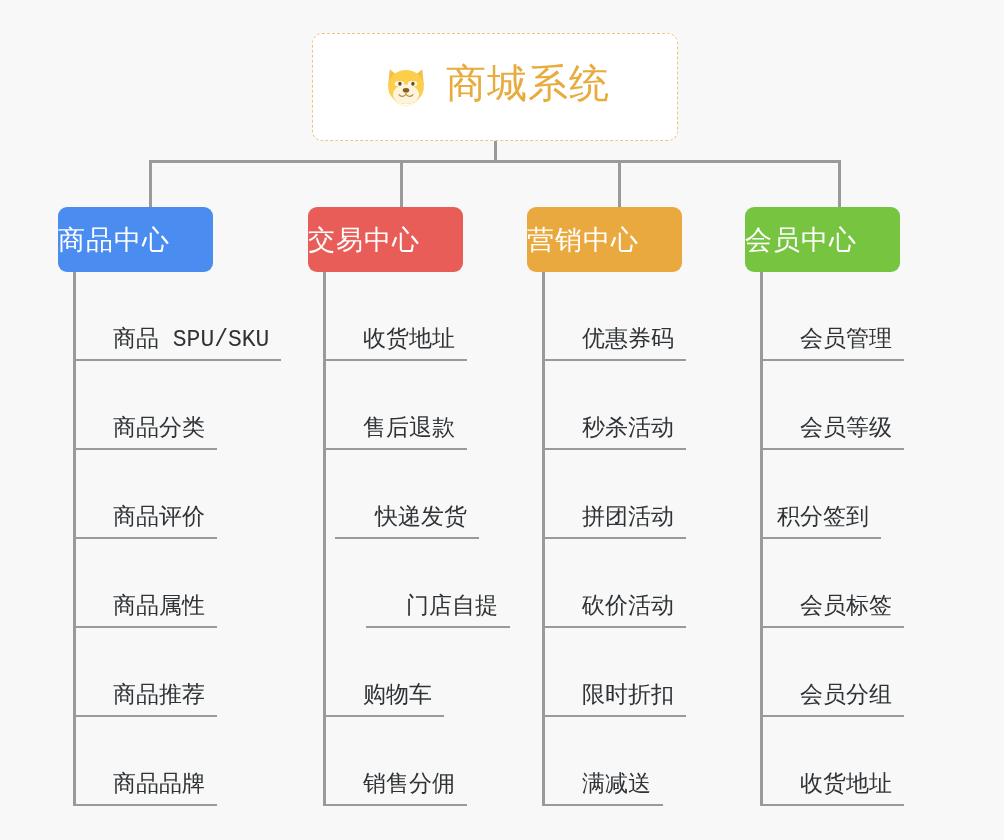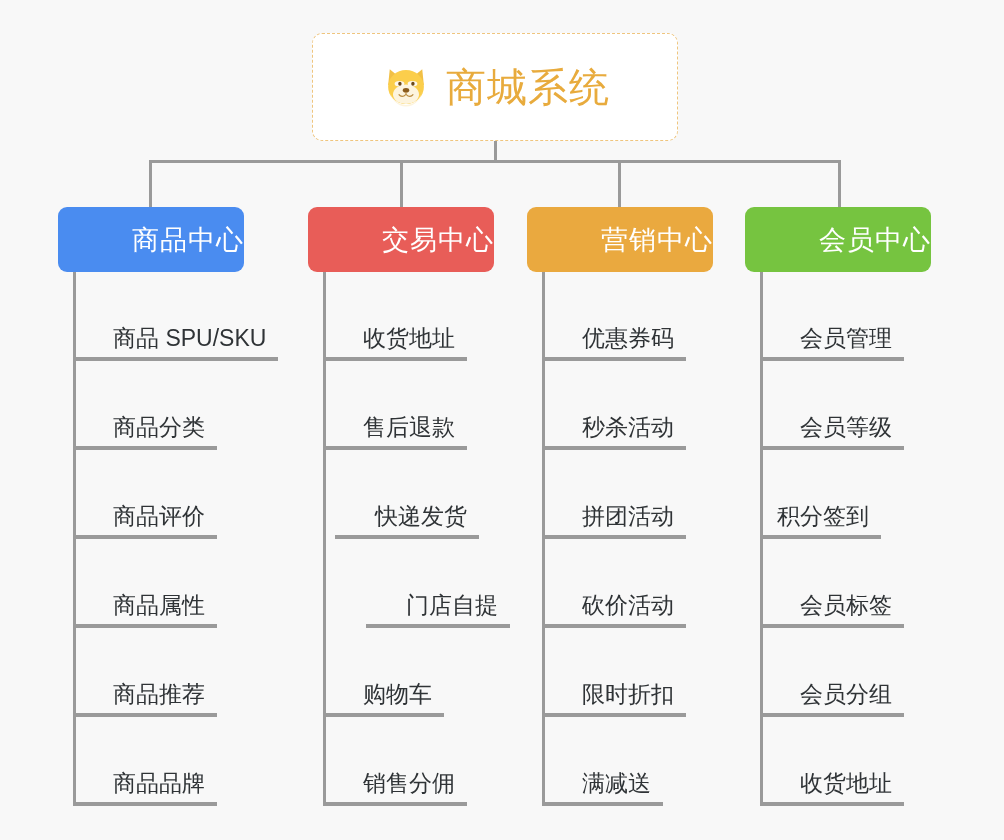--- a/index.html
+++ b/index.html
@@ -53,35 +53,36 @@
     flex: 0 0 52px;
     position: relative;
   }
   .root-icon svg { display: block; width: 52px; height: 52px; }
   .root-title {
     font-size: 40px;
     line-height: 1;
     color: #e8ab3d;
     letter-spacing: 1px;
     white-space: nowrap;
+    font-family: Liberation Mono, monospace;
   }
 
   
   .branch {
     position: absolute;
     top: 207px;
   }
   .branch-header {
-    width: 186px;
+    width: 155px;
     height: 65px;
     box-sizing: border-box;
     border-radius: 9px;
     display: flex;
     align-items: center;
-    justify-content: flex-end;
+    justify-content: flex-start;
     color: #ffffff;
     font-size: 27px;
     letter-spacing: 1px;
     white-space: nowrap;
   }
 
   
   .spine {
     position: absolute;
     width: 3px;
@@ -102,22 +103,23 @@
     box-sizing: border-box;
     display: flex;
     align-items: flex-end;
   }
   .item-label {
     font-size: 23px;
     color: #2f3336;
     white-space: nowrap;
     padding: 0 12px 6px 40px;
     line-height: 1.1;
-    border-bottom: 4px solid #ef4444;
+    border-bottom: 2px solid #ef4444;
     display: inline-block;
+    font-family: Liberation Mono, monospace;
   }
 
   
   .branch-1 { left: 58px; }
   .branch-2 { left: 308px; }
   .branch-3 { left: 527px; }
   .branch-4 { left: 745px; }
 </style>
 </head>
 <body style="background: rgb(248, 248, 248);">

